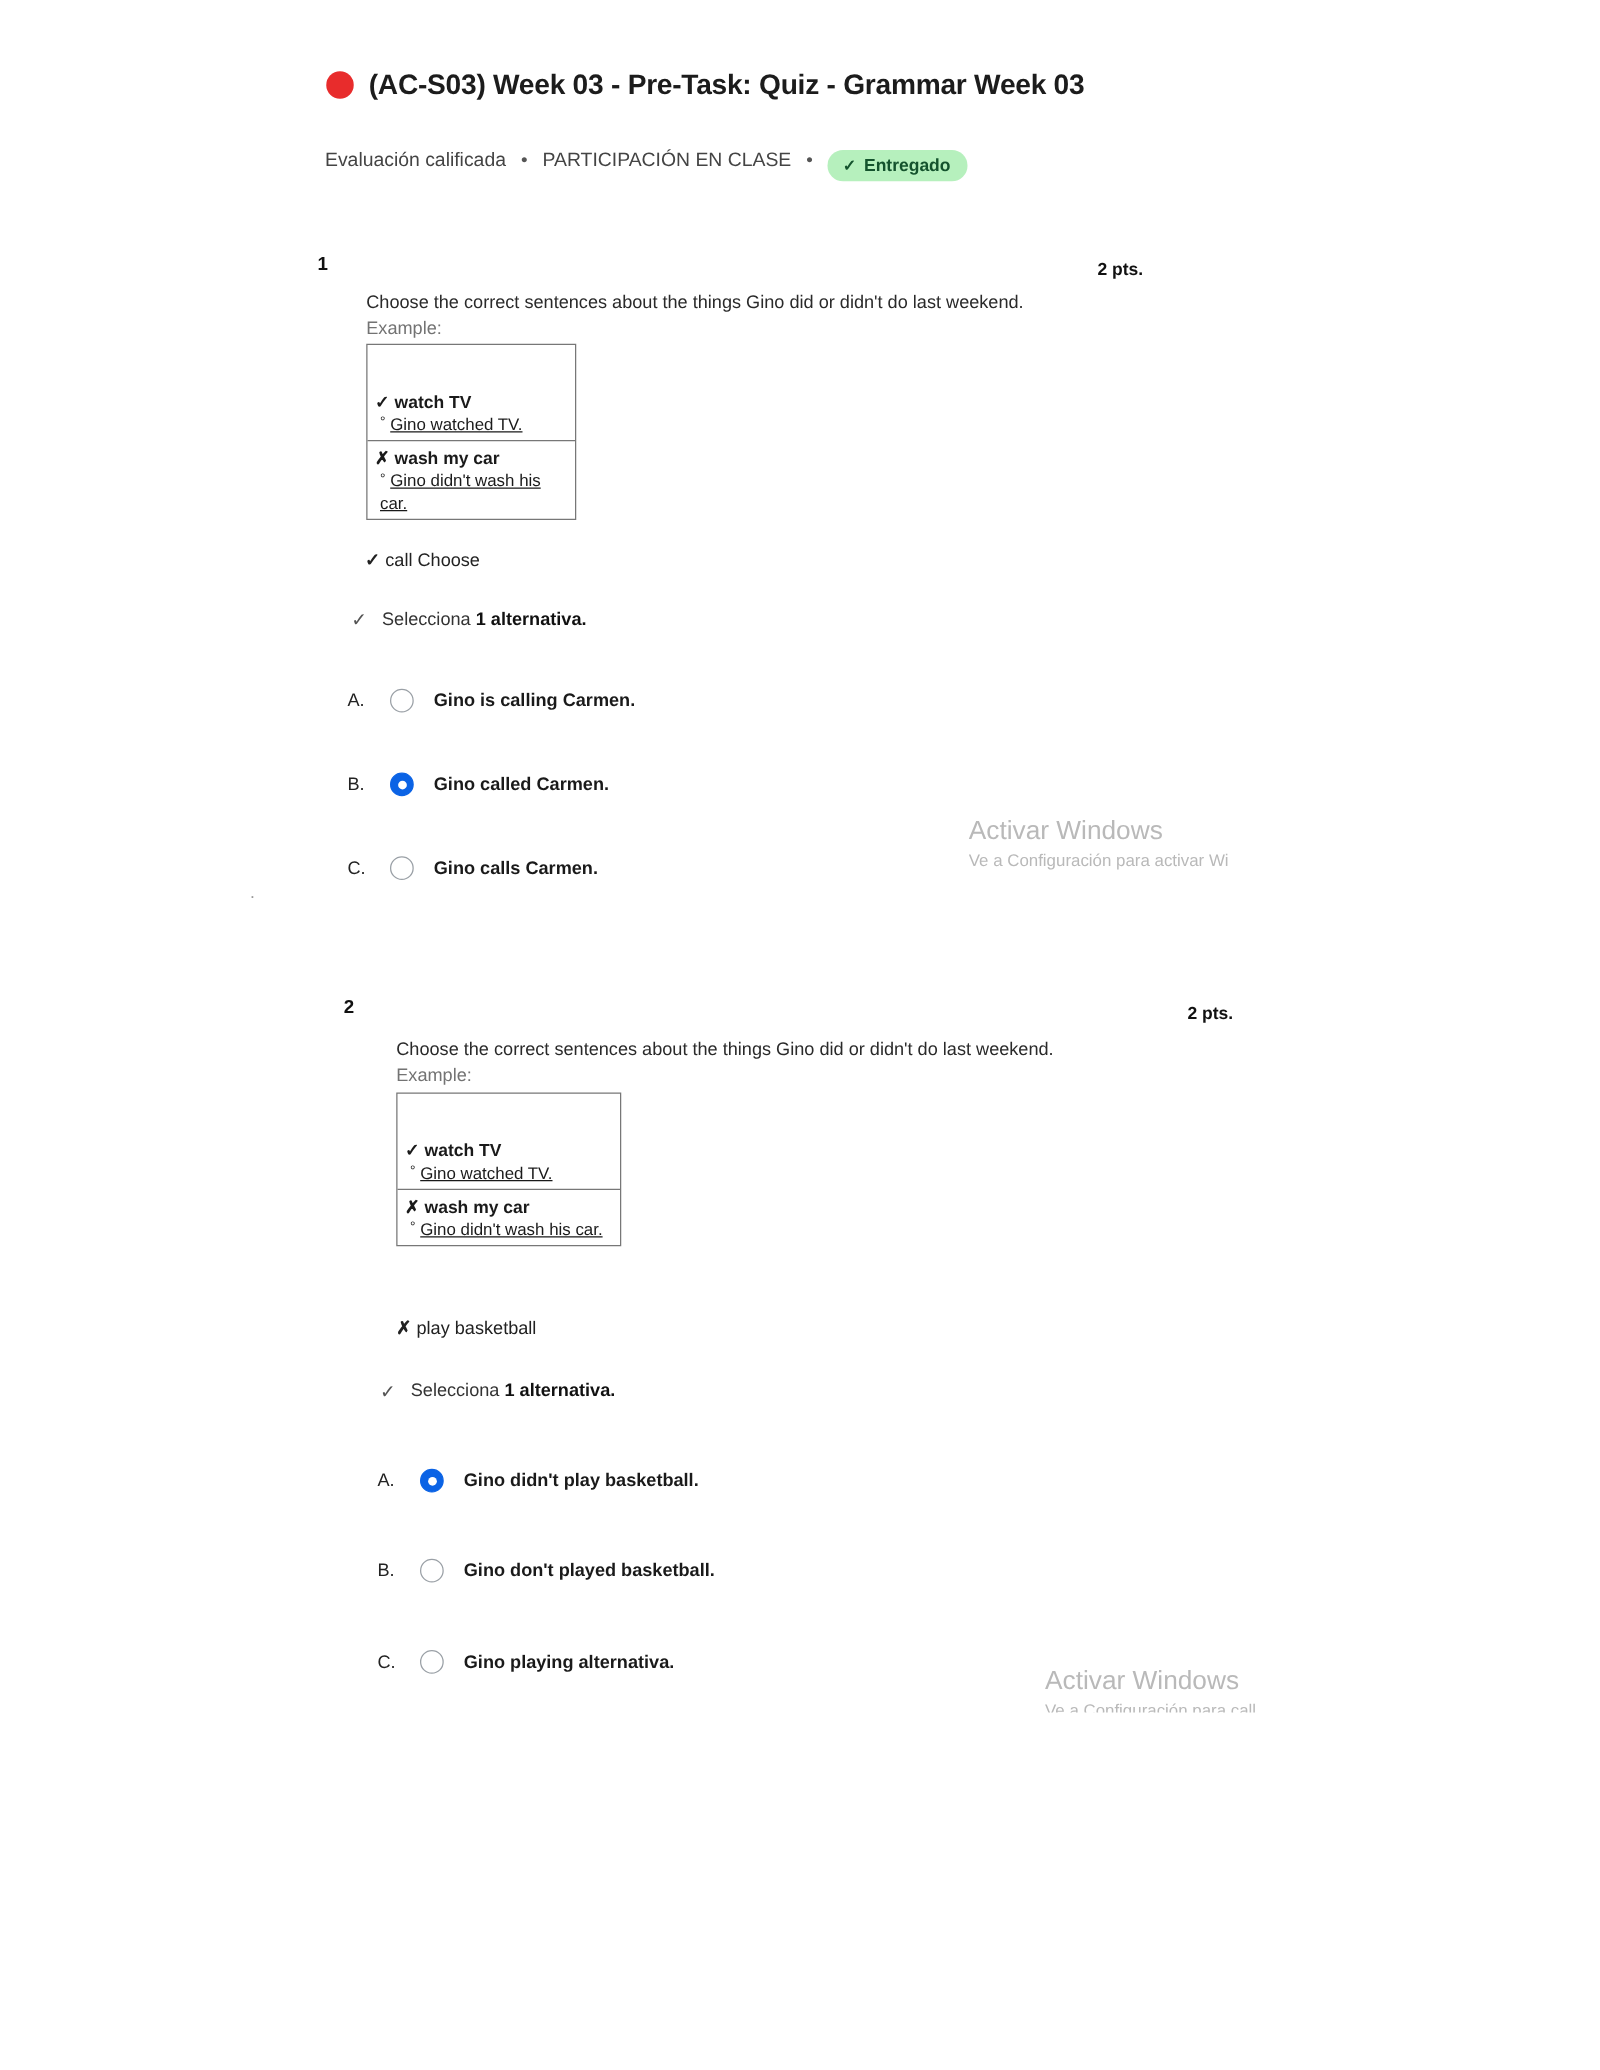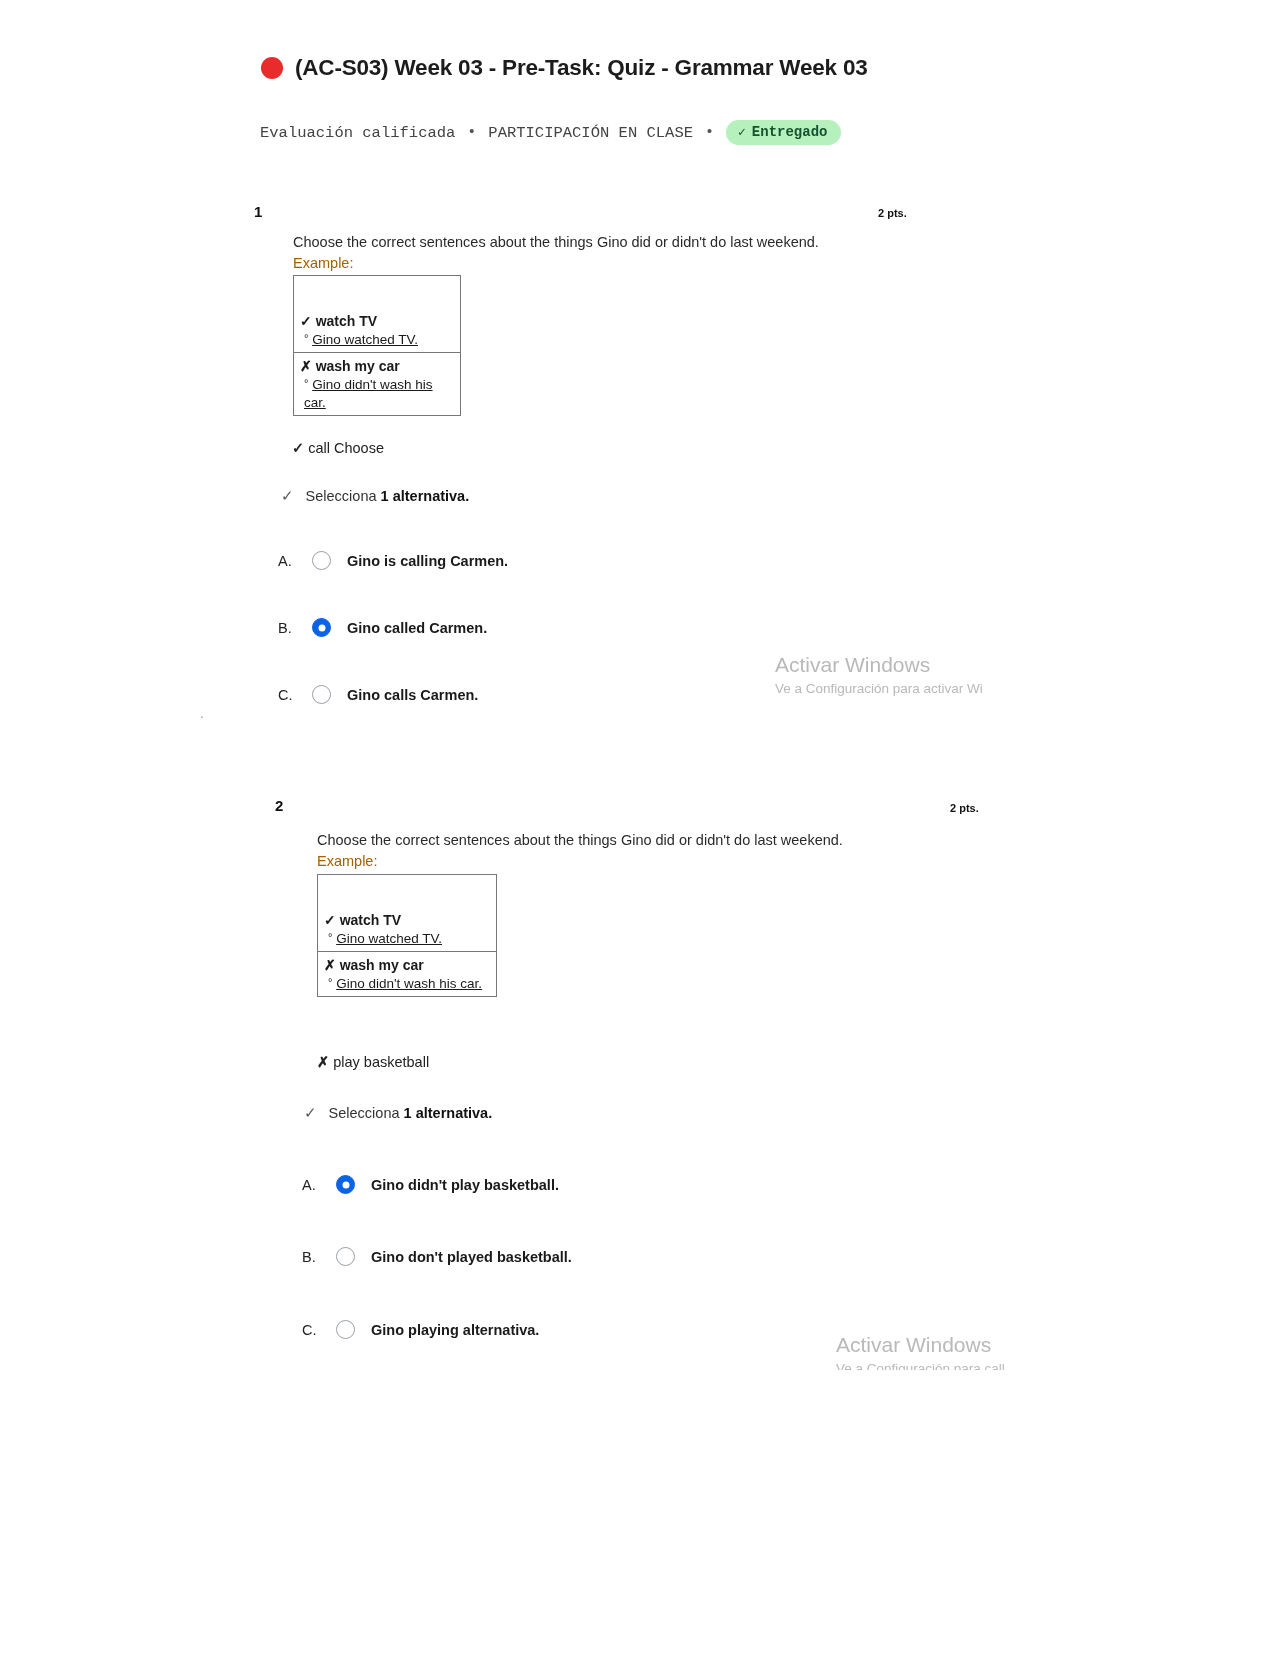--- a/index.html
+++ b/index.html
@@ -41,26 +41,25 @@
     font-weight: bold;
     letter-spacing: -0.2px;
     color: #1c1c1c;
     white-space: nowrap;
   }
 
   .subtitle-row {
     position: absolute;
     left: 244px; top: 120px;
     display: flex;
-    align-items: center;
+    align-items: flex-start;
     gap: 10px;
     font-size: 15.5px;
     color: #444;
     white-space: nowrap;
-    font-family: Liberation Mono, monospace;
   }
   .subtitle-sep {
     color: #555;
     font-size: 15px;
     padding: 0 2px;
   }
   .badge {
     display: inline-flex;
     align-items: center;
     gap: 6px;
@@ -77,34 +76,34 @@
   .question { position: absolute; left: 0; width: 1280px; }
   .q-num {
     position: absolute;
     font-weight: bold;
     font-size: 15px;
     color: #111;
   }
   .q-pts {
     position: absolute;
     font-weight: bold;
-    font-size: 11px;
+    font-size: 14px;
     color: #111;
     white-space: nowrap;
   }
   .q-prompt {
     position: absolute;
     font-size: 14.5px;
     color: #2a2a2a;
     white-space: nowrap;
   }
   .q-example-label {
     position: absolute;
     font-size: 14.5px;
-    color: #a16207;
+    color: #737373;
   }
 
   
   .example-box {
     position: absolute;
     border: 1.5px solid #777;
     background: #fff;
   }
   .example-box .row {
     padding: 4px 6px 3px 6px;

